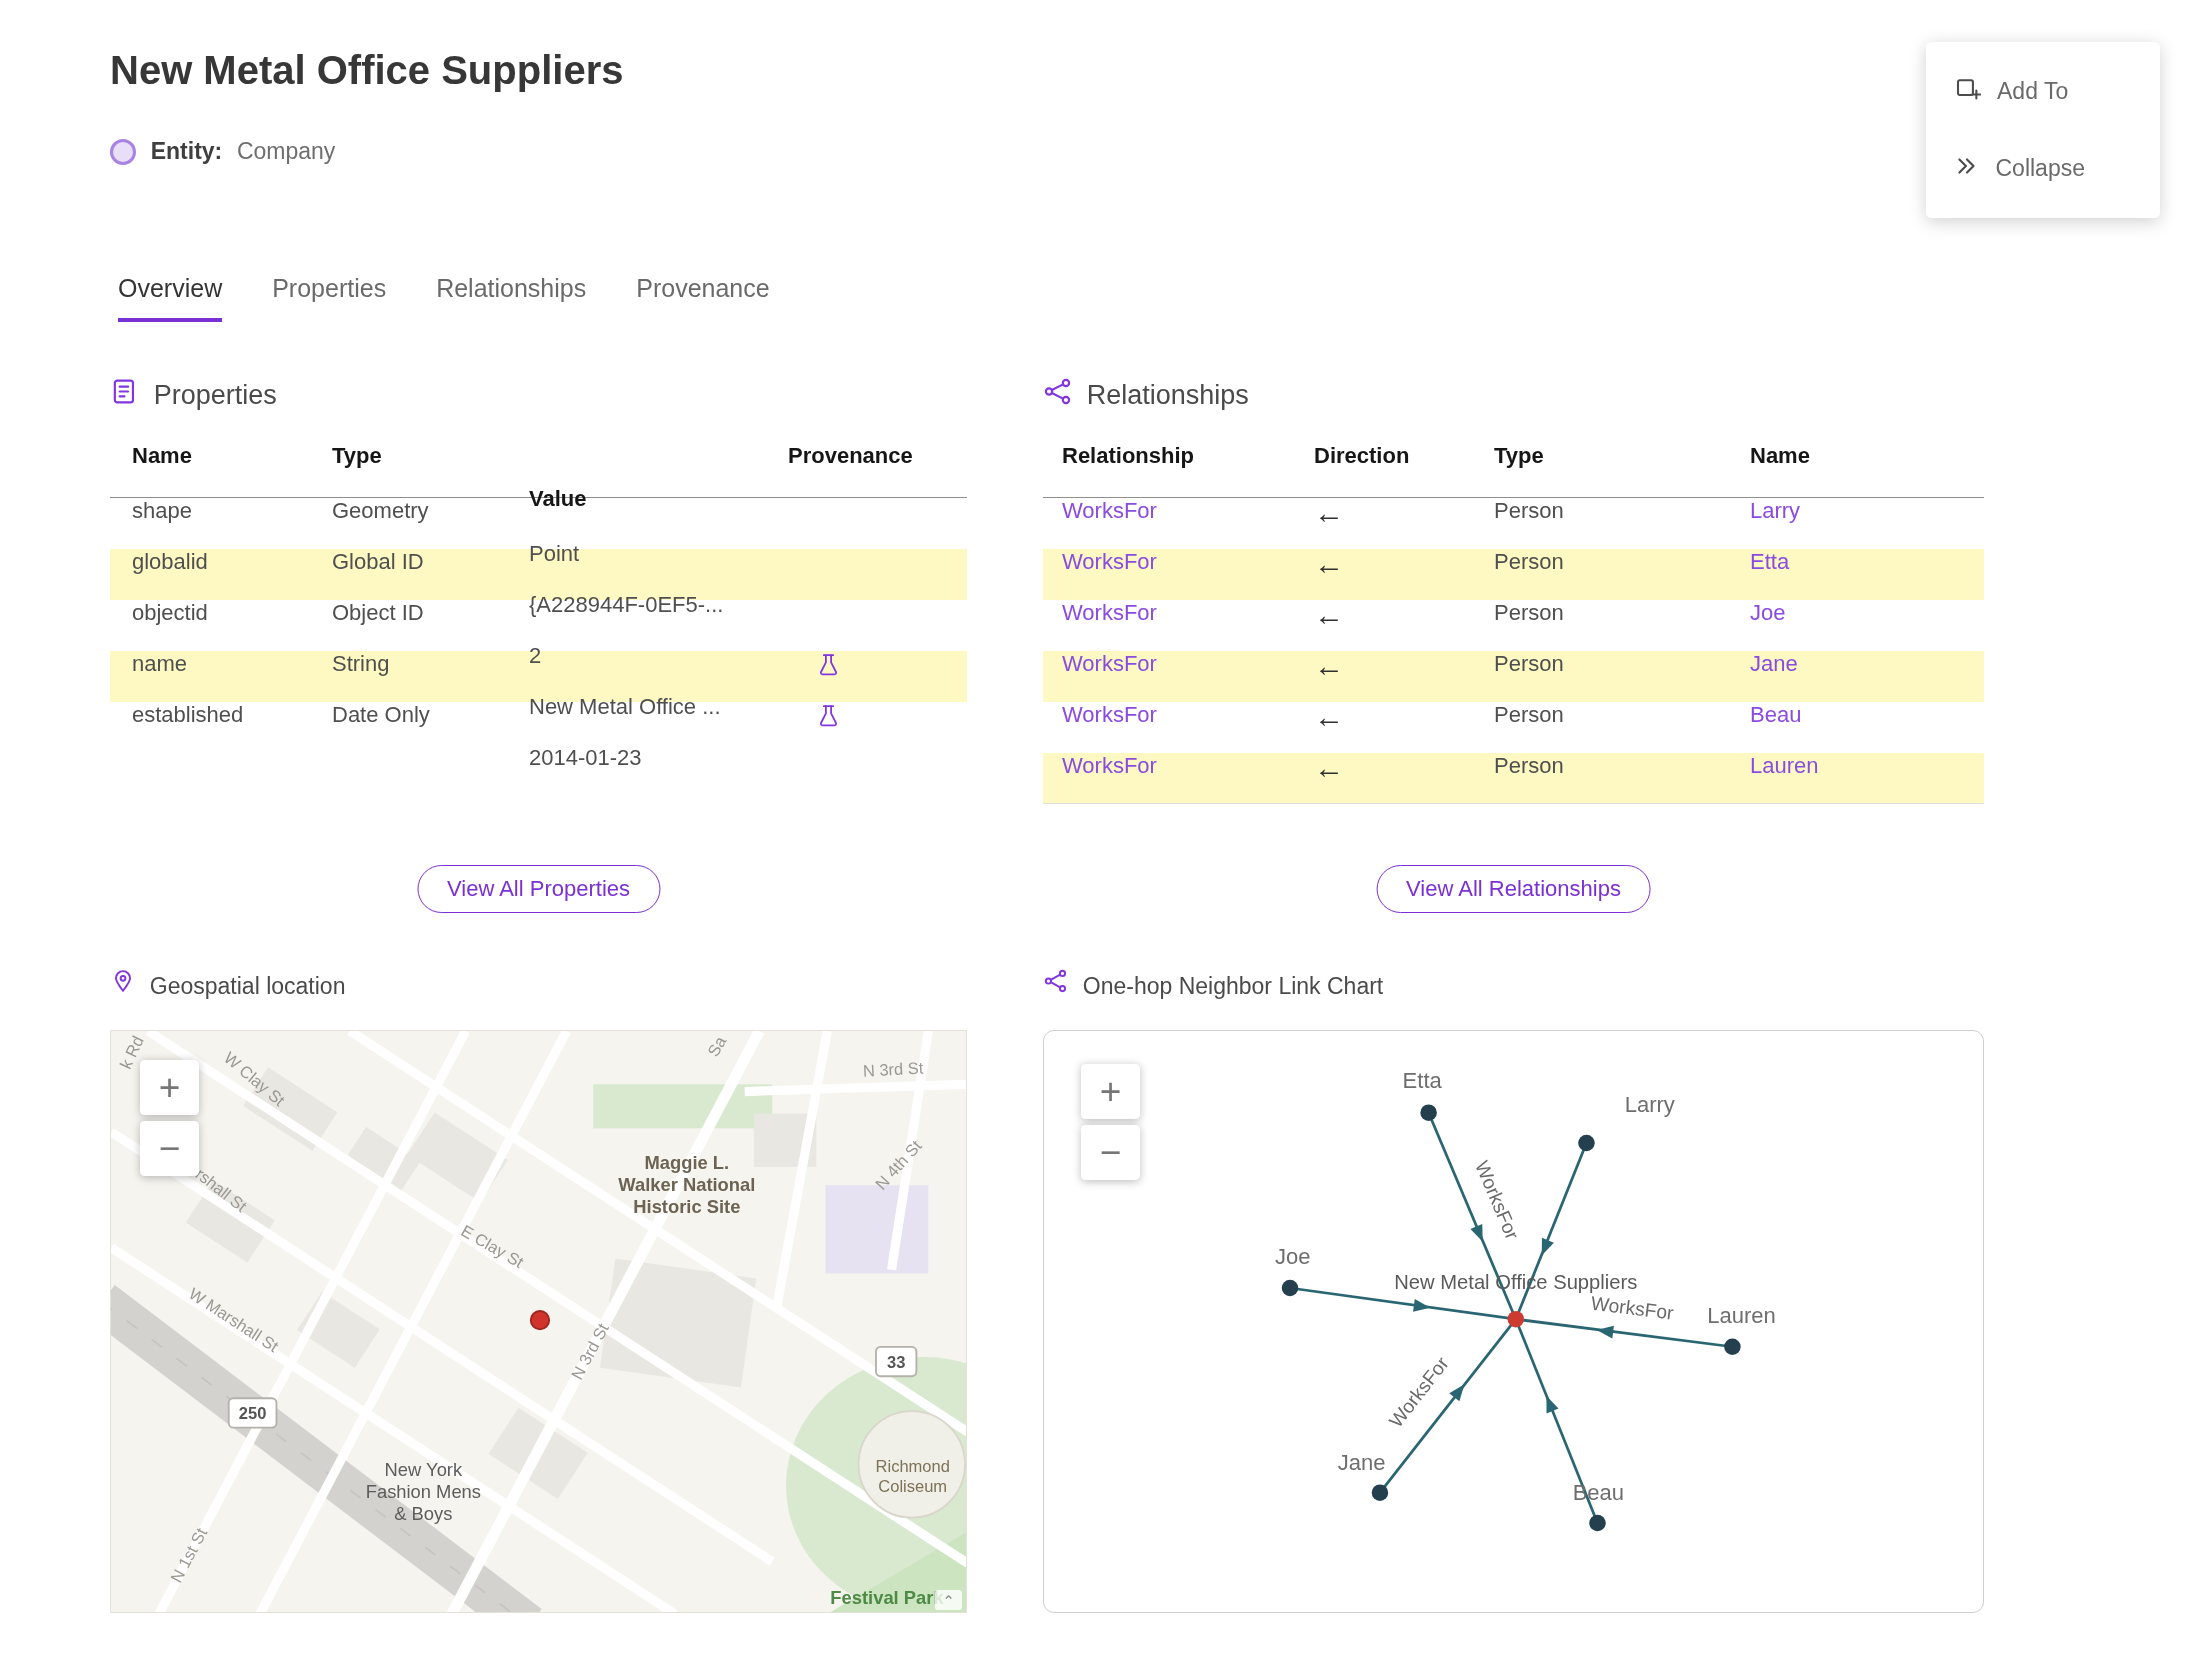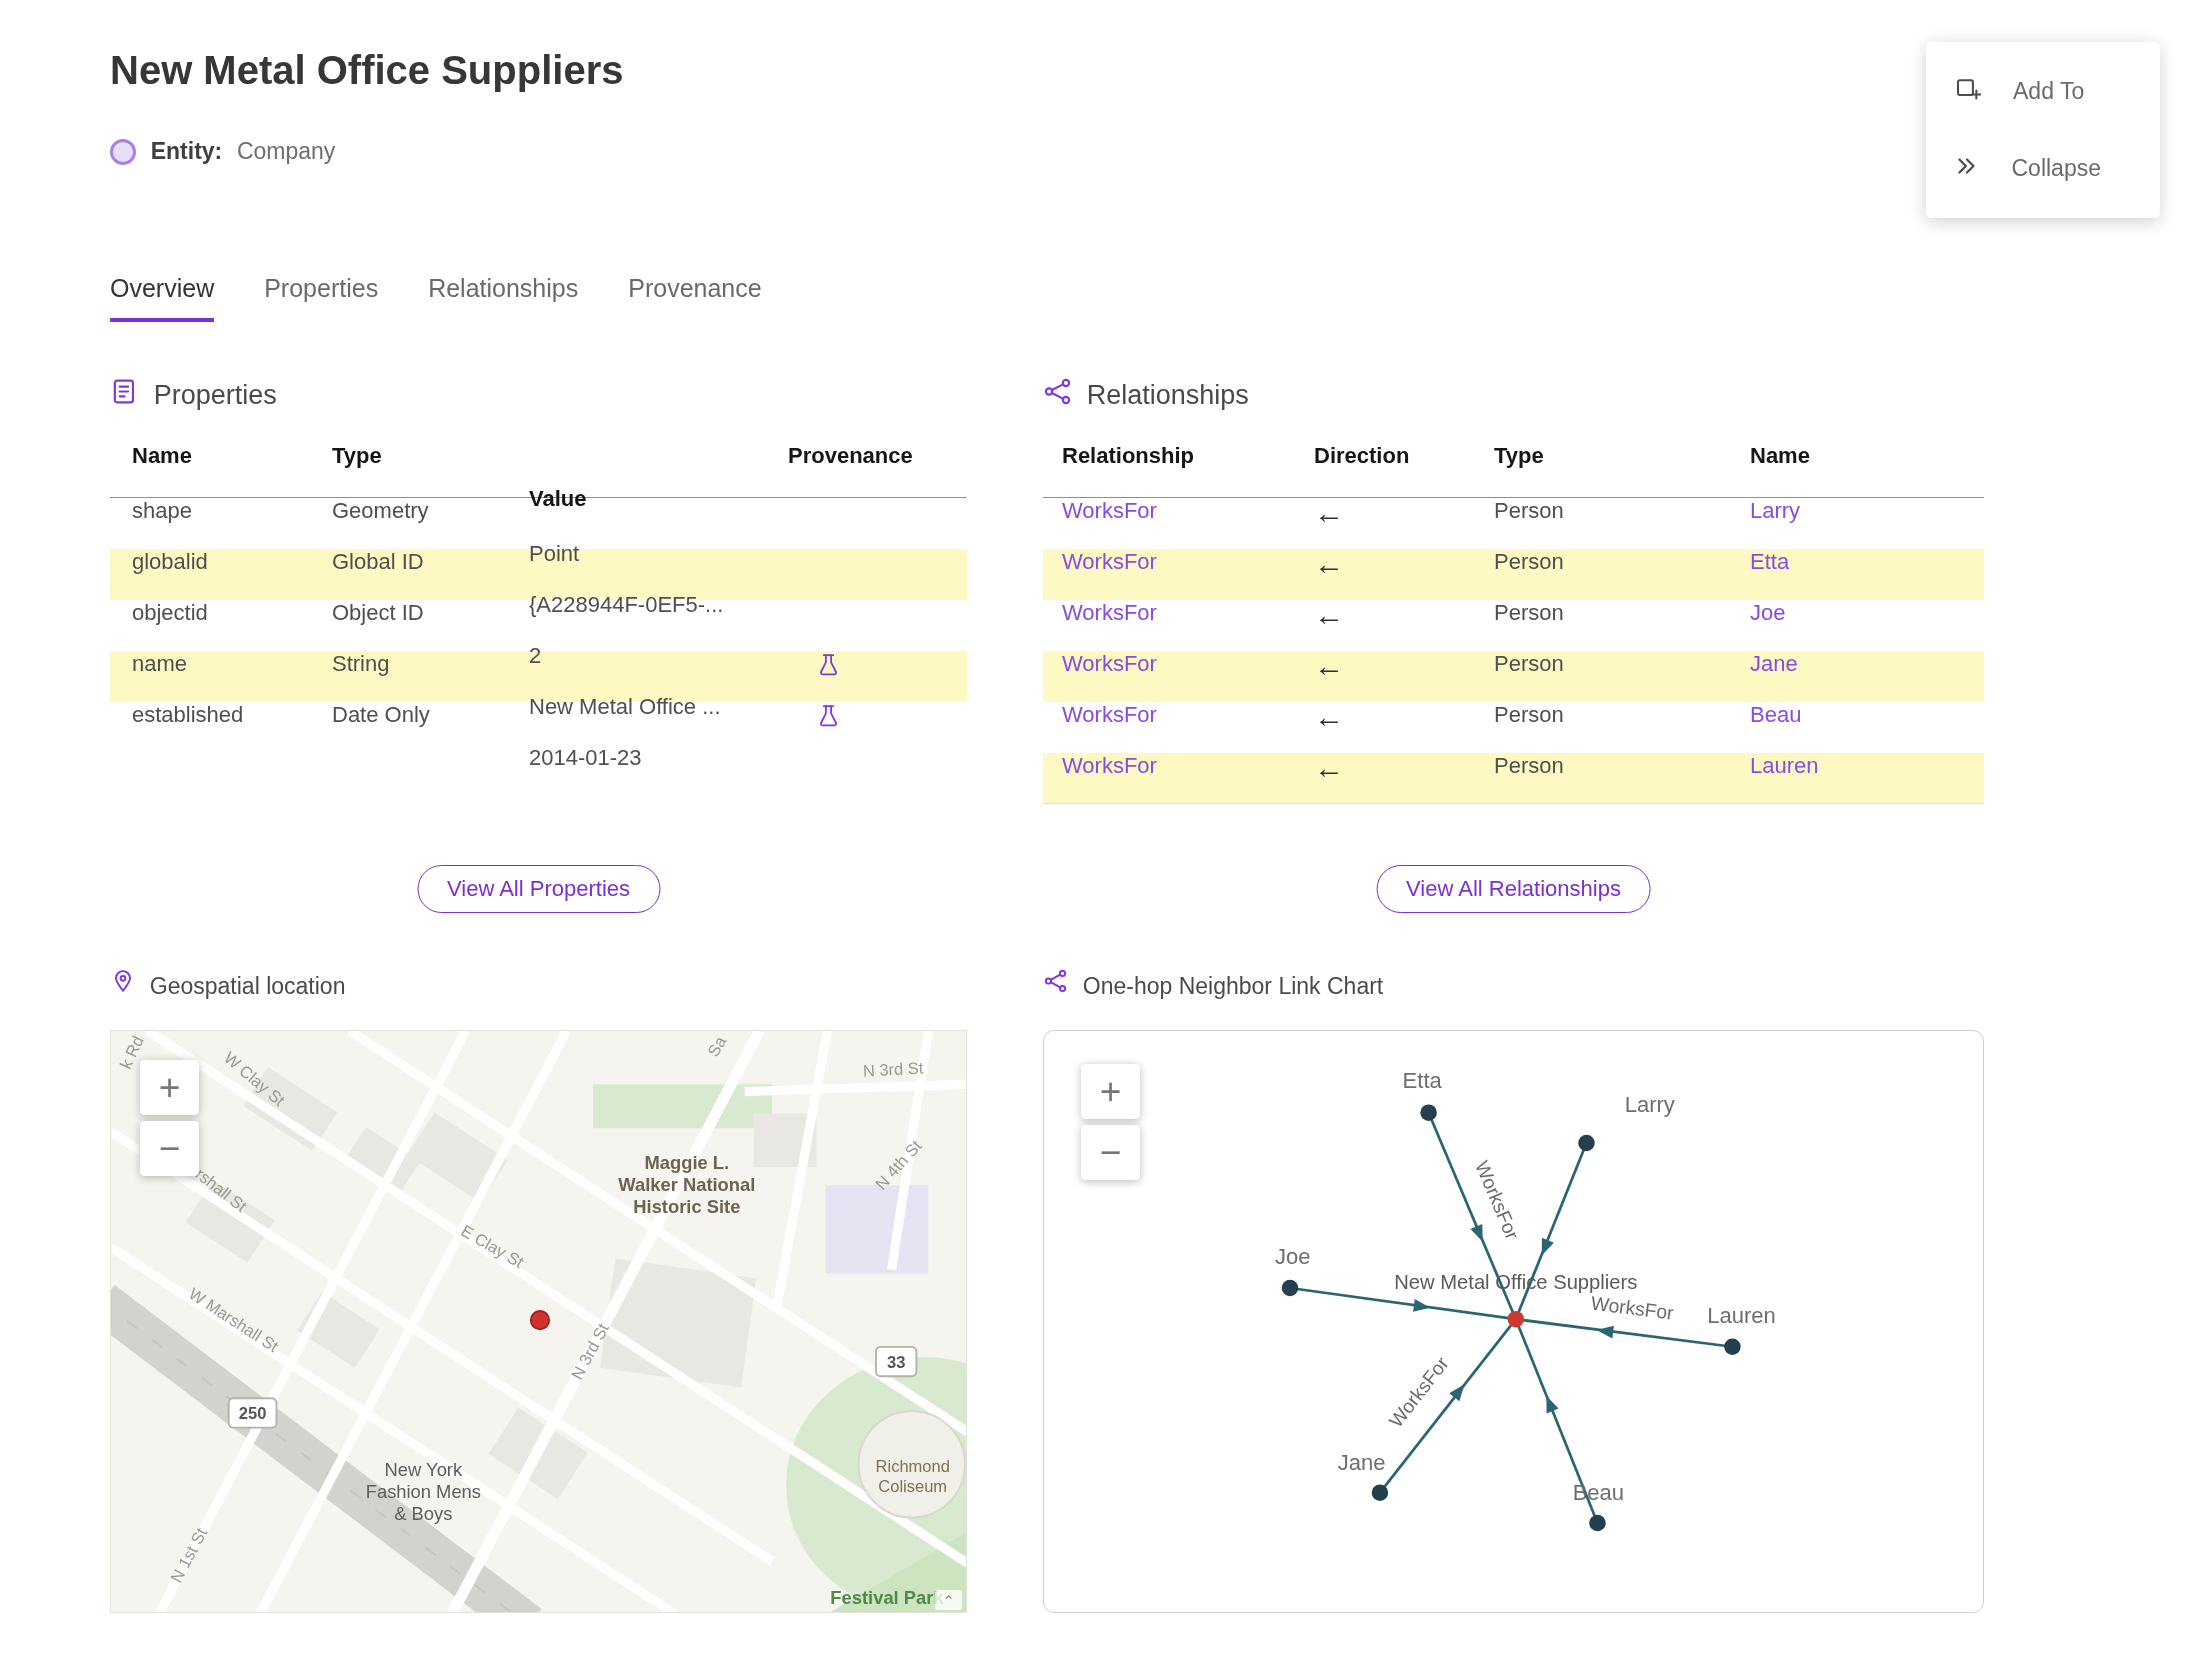--- a/index.html
+++ b/index.html
@@ -9,26 +9,26 @@
     font-family: "Liberation Sans", sans-serif; color: #4c4c4c;
   }
   .page-title { position: absolute; left: 110px; top: 48px; font-size: 40px; font-weight: bold; color: #373737; }
   .entity-row { position: absolute; left: 110px; top: 138px; display: flex; align-items: center; gap: 14.7px; font-size: 23px; }
   .entity-dot { width: 26px; height: 26px; border-radius: 50%; border: 3.7px solid #a883e3; background: #e9def8; }
   .entity-label { font-weight: bold; color: #3f3f3f; }
   .entity-value { color: #6e6e6e; }
 
   .action-card { position: absolute; left: 1926px; top: 42px; width: 234px; background: #fff; border-radius: 5.5px;
     box-shadow: 0 3.7px 16.5px rgba(0,0,0,0.18); padding: 11px 0; }
-  .action-item { display: flex; align-items: center; gap: 32px; padding: 22px 27.5px; font-size: 23px; color: #6a6a6a; cursor: pointer; }
+  .action-item { display: flex; align-items: center; gap: 16px; padding: 22px 27.5px; font-size: 23px; color: #6a6a6a; cursor: pointer; }
   .action-item svg { flex: 0 0 auto; }
 
   .tabs { position: absolute; left: 110px; top: 274px; display: flex; gap: 50px; font-size: 25px; }
   .tab { color: #6a6a6a; padding-bottom: 14.7px; cursor: pointer; border-bottom: 4.6px solid transparent; }
-  .tab.active { color: #343434; border-bottom-color: #7a30d4; }
+  .tab.active { color: #343434; border-bottom-color: #7a30d4; margin-left: 8px; }
 
   .col-left  { position: absolute; left: 110px;  top: 0; width: 857px;  height: 100%; }
   .col-right { position: absolute; left: 1043px; top: 0; width: 941px; height: 100%; }
 
   .section-head { position: absolute; top: 377px; left: 0; display: flex; align-items: center; gap: 14.7px;
     font-size: 27px; color: #4a4a4a; }
   .sub-head { position: absolute; top: 968px; left: 0; display: flex; align-items: flex-end; gap: 13.8px;
     font-size: 23px; color: #4a4a4a; }
 
   .table { position: absolute; top: 443px; left: 0; width: 100%; }

